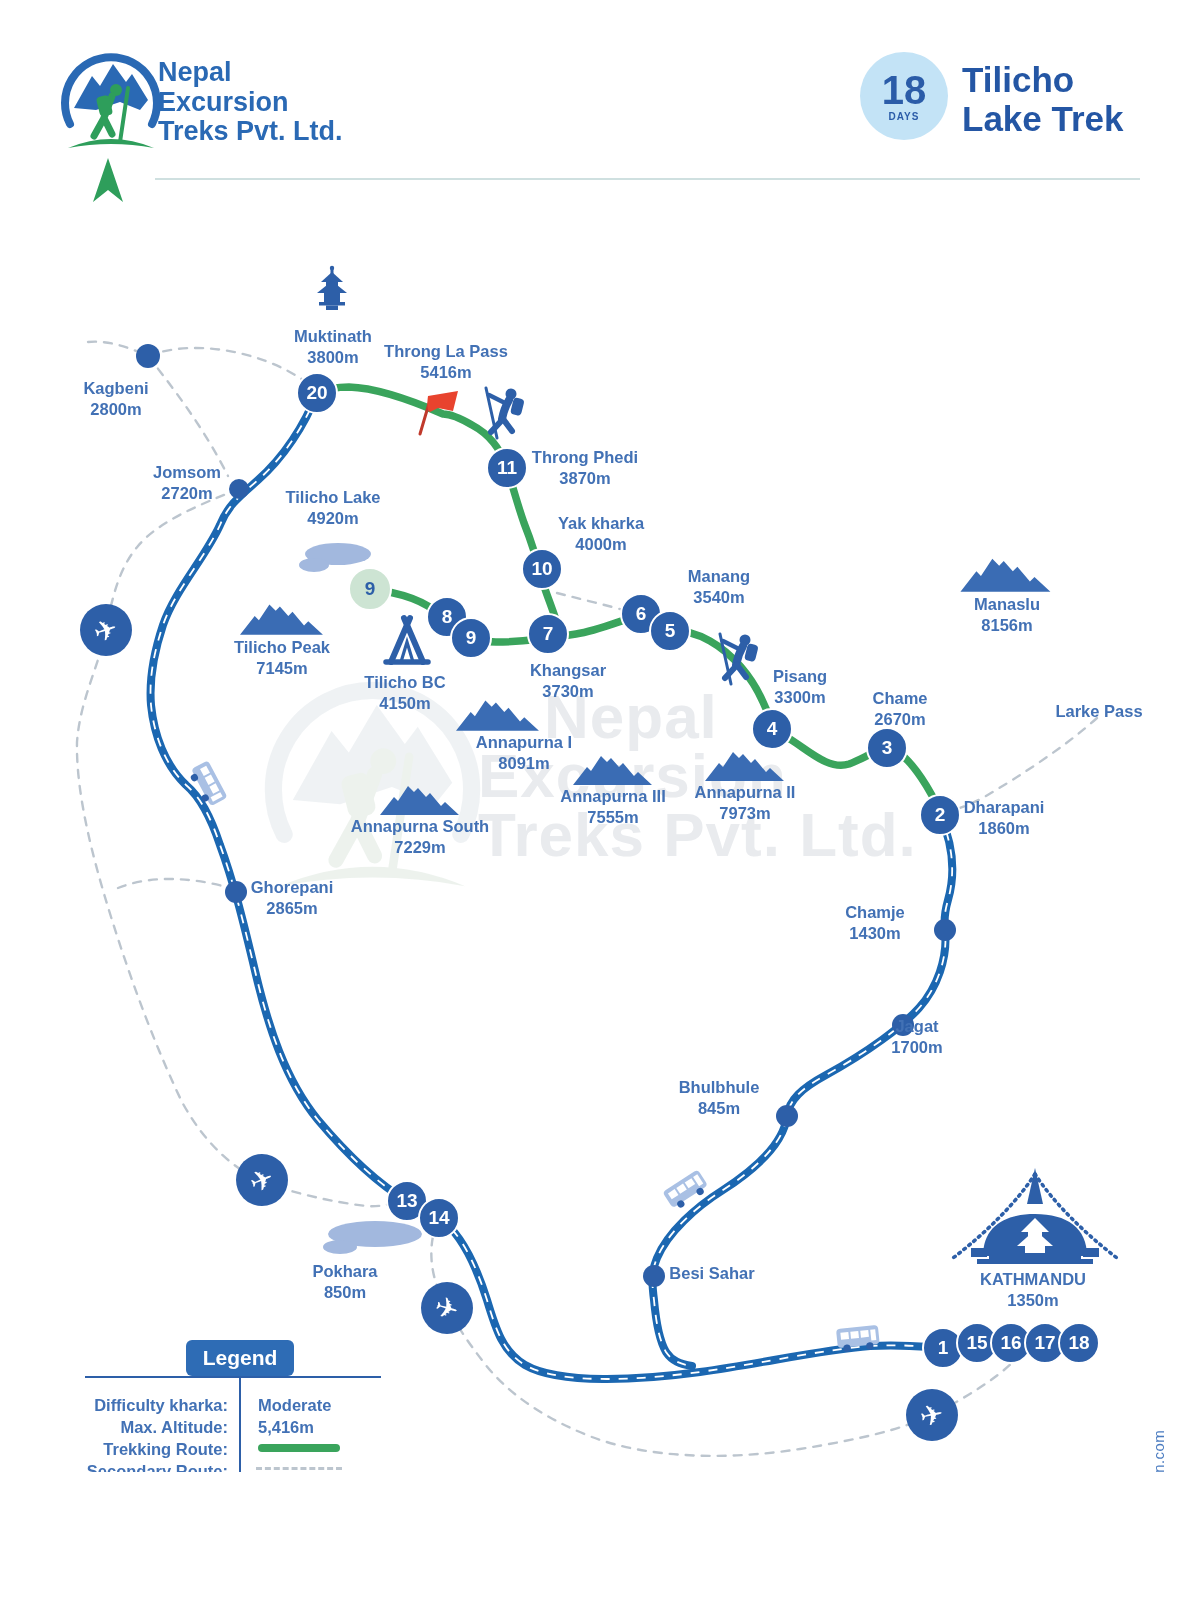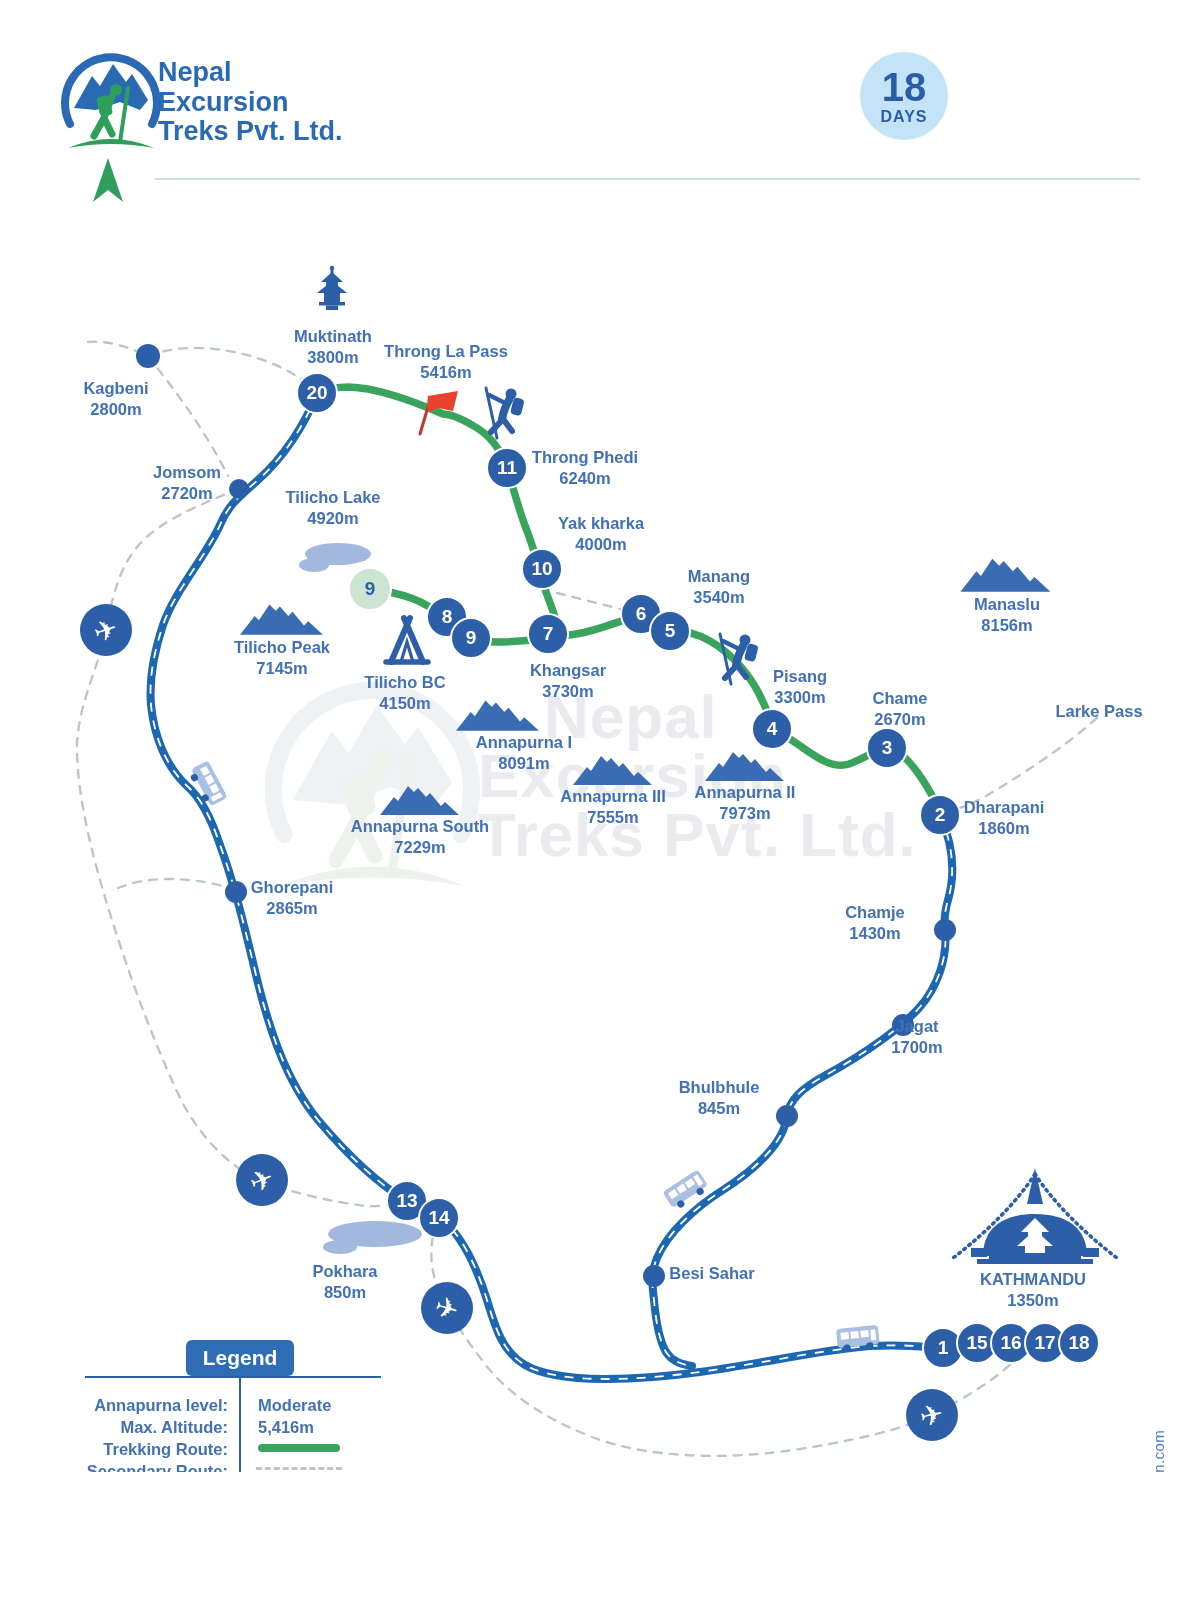--- a/index.html
+++ b/index.html
@@ -6,21 +6,21 @@
   .page{position:relative;width:1200px;height:1472px;background:#ffffff;overflow:hidden;
         font-family:"Liberation Sans",sans-serif;}
   .abs{position:absolute;}
 
   
   .company{position:absolute;left:158px;top:58px;color:#2a69b4;font-weight:bold;
            font-size:27px;line-height:1.1;}
   .days-badge{position:absolute;left:860px;top:52px;width:88px;height:88px;border-radius:50%;
               background:#c3e3f6;display:flex;flex-direction:column;align-items:center;justify-content:center;}
   .days-badge .n{color:#2b5ca8;font-weight:bold;font-size:40px;line-height:1;}
-  .days-badge .d{color:#2b5ca8;font-weight:bold;font-size:16px;letter-spacing:1px;margin-top:1px;}
+  .days-badge .d{color:#2b5ca8;font-weight:bold;font-size:10px;letter-spacing:1px;margin-top:1px;}
   .trek-title{position:absolute;left:962px;top:60px;color:#2456a4;font-weight:bold;
               font-size:35px;line-height:1.12;}
   .rule{position:absolute;left:155px;top:178px;width:985px;height:2px;background:#cfe0e0;}
 
   
   .wm-text{position:absolute;left:478px;top:688px;color:#e9ebee;font-weight:bold;
            font-size:62px;line-height:0.95;letter-spacing:1px;}
   .wm-text .l1{margin-left:66px;}
 
   
@@ -72,20 +72,24 @@
     <div>Nepal</div>
     <div>Excursion</div>
     <div>Treks Pvt. Ltd.</div>
   </div>
 
   <div class="days-badge">
     <div class="n">18</div>
     <div class="d">DAYS</div>
   </div>
 
+  <div class="trek-title">
+    <div>Tilicho</div>
+    <div>Lake Trek</div>
+  </div>
 
   <svg class="abs" style="left:92px;top:158px" width="32" height="46" viewBox="0 0 32 46">
     <polygon points="16,0 31,44 16,32 1,44" fill="#2e9e5b"></polygon>
   </svg>
   <div class="rule"></div>
 
   <svg class="abs" style="left:250px;top:662px" width="245" height="250" viewBox="0 0 110 116" opacity="0.55">
     <path d="M14,80 A46,46 0 1 1 96,80" fill="none" stroke="#e3e8ec" stroke-width="8" stroke-linecap="round"></path>
     <path d="M18,64 L36,32 L44,42 L57,20 L70,38 L76,30 L92,56 L84,66 L64,58 L40,66 Z" fill="#e3e8ec"></path>
     <circle cx="60" cy="46" r="6" fill="#dfe8e0"></circle>
@@ -260,21 +264,21 @@
   <div class="place" style="left:116px;top:378px">
     <div>Kagbeni</div>
       <div>2800m</div>
   </div>
   <div class="place" style="left:446px;top:341px">
     <div>Throng La Pass</div>
       <div>5416m</div>
   </div>
   <div class="place" style="left:585px;top:447px">
     <div>Throng Phedi</div>
-      <div>6240m</div>
+      <div>3870m</div>
   </div>
   <div class="place" style="left:187px;top:462px">
     <div>Jomsom</div>
       <div>2720m</div>
   </div>
   <div class="place" style="left:333px;top:487px">
     <div>Tilicho Lake</div>
       <div>4920m</div>
   </div>
   <div class="place" style="left:601px;top:513px">
@@ -377,21 +381,21 @@
   <div class="wp" style="left:922px;top:1327px">1</div>
   <div class="wp" style="left:956px;top:1322px">15</div>
   <div class="wp" style="left:990px;top:1322px">16</div>
   <div class="wp" style="left:1024px;top:1322px">17</div>
   <div class="wp" style="left:1058px;top:1322px">18</div>
 
   <div class="legend-badge">Legend</div>
   <div class="legend-hline"></div>
   <div class="legend-vline"></div>
 
-  <div class="lg-label" style="top:1396px">Annapurna level:</div>
+  <div class="lg-label" style="top:1396px">Difficulty kharka:</div>
   <div class="lg-label" style="top:1418px">Max. Altitude:</div>
   <div class="lg-label" style="top:1440px">Trekking Route:</div>
   <div class="lg-label" style="top:1462px">Secondary Route:</div>
   <div class="lg-label" style="top:1481px">Flight:</div>
   <div class="lg-label" style="top:1502px">Lake:</div>
   <div class="lg-label" style="top:1604px">Pass:</div>
 
   <div class="lg-value" style="top:1396px">Moderate</div>
   <div class="lg-value" style="top:1418px">5,416m</div>
   <div class="lg-trek"></div>

